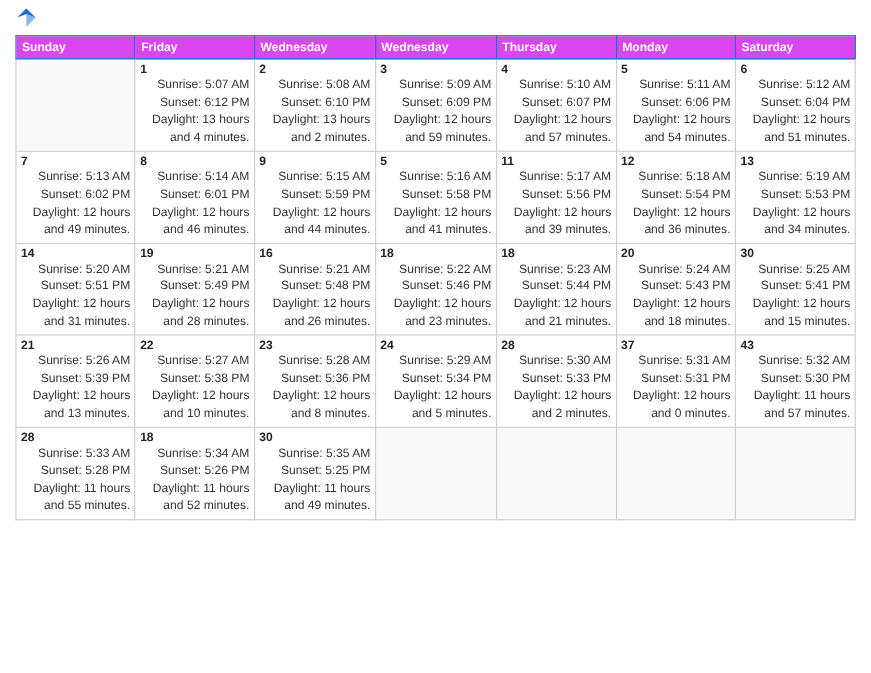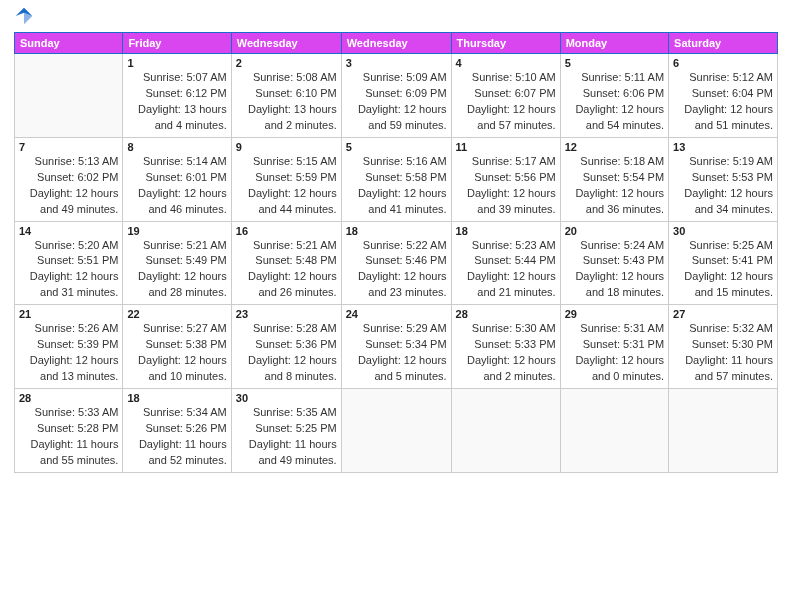--- a/index.html
+++ b/index.html
@@ -236,25 +236,25 @@
           </td>
           <td>
             <span class="day-num">24</span>
             <div class="day-info">Sunrise: 5:29 AM<br>Sunset: 5:34 PM<br>Daylight: 12 hours<br>and 5 minutes.</div>
           </td>
           <td>
             <span class="day-num">28</span>
             <div class="day-info">Sunrise: 5:30 AM<br>Sunset: 5:33 PM<br>Daylight: 12 hours<br>and 2 minutes.</div>
           </td>
           <td>
-            <span class="day-num">29</span>
+            <span class="day-num">37</span>
             <div class="day-info">Sunrise: 5:31 AM<br>Sunset: 5:31 PM<br>Daylight: 12 hours<br>and 0 minutes.</div>
           </td>
           <td>
-            <span class="day-num">27</span>
+            <span class="day-num">43</span>
             <div class="day-info">Sunrise: 5:32 AM<br>Sunset: 5:30 PM<br>Daylight: 11 hours<br>and 57 minutes.</div>
           </td>
         </tr>
         <tr>
           <td>
             <span class="day-num">28</span>
             <div class="day-info">Sunrise: 5:33 AM<br>Sunset: 5:28 PM<br>Daylight: 11 hours<br>and 55 minutes.</div>
           </td>
           <td>
             <span class="day-num">18</span>

